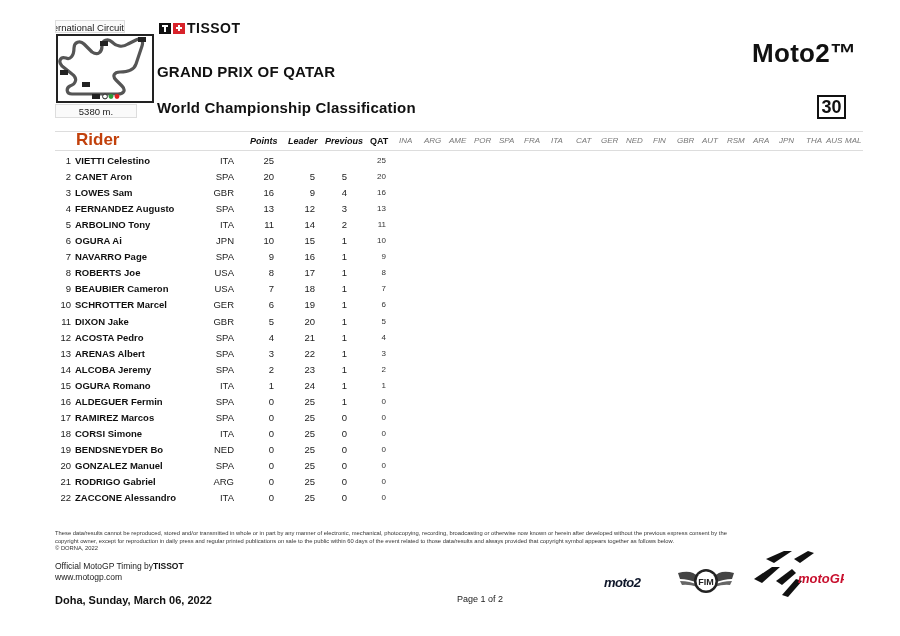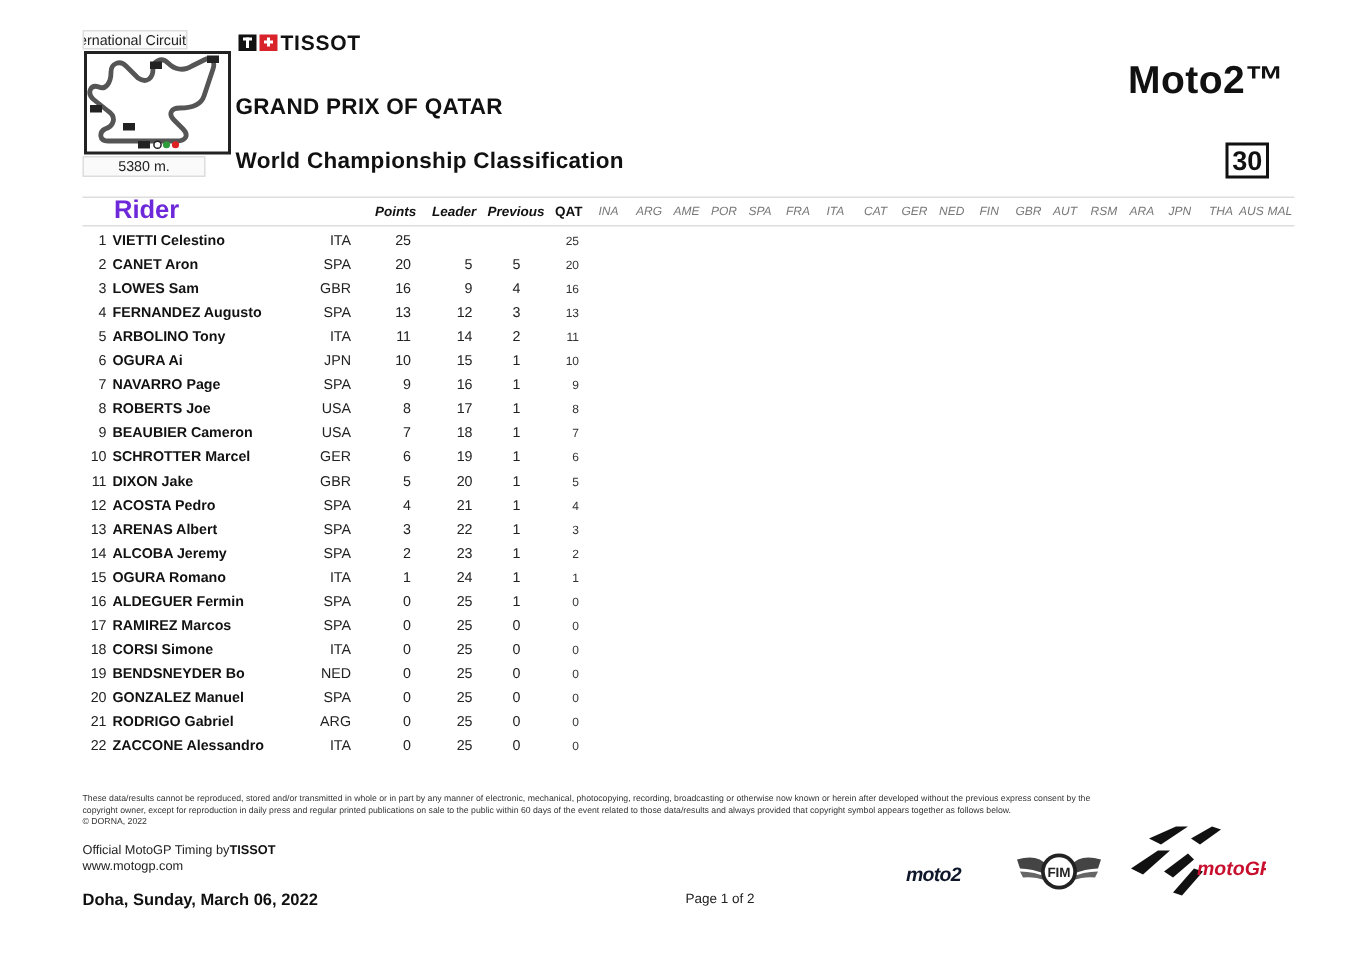--- a/index.html
+++ b/index.html
@@ -45,21 +45,21 @@
     .page-num-badge {
       left: 817px; top: 95px; width: 29px; height: 24px;
       border: 2px solid #111; font-size: 18px; font-weight: bold;
       text-align: center; line-height: 20px;
     }
 
     
     .header-rule-top { left: 55px; top: 131px; width: 808px; height: 1px; background: #ddd; }
     .header-rule-bot { left: 55px; top: 150px; width: 808px; height: 1px; background: #ddd; }
     .hdr { top: 134px; font-size: 8px; font-style: italic; color: #777; line-height: 14px; }
-    .hdr-rider { left: 76px; top: 131px; font-size: 17px; font-weight: bold; font-style: normal; color: #6d28d9; line-height: 18px; }
+    .hdr-rider { left: 76px; top: 131px; font-size: 17px; font-weight: bold; font-style: normal; color: #c2410c; line-height: 18px; }
     .hdr-bold { font-weight: bold; color: #111; font-size: 9px; }
     .hdr-qat { font-style: normal; font-weight: bold; color: #111; font-size: 9px; }
 
     
     .row { position: absolute; left: 0; width: 900px; height: 16px; font-size: 9.5px; line-height: 16px; }
     .row span { position: absolute; }
     .c-pos { left: 55px; width: 16px; text-align: right; color: #222; }
     .c-name { left: 75px; font-weight: bold; color: #111; white-space: nowrap; }
     .c-nat { left: 208px; width: 26px; text-align: right; color: #222; }
     .c-pts { left: 258px; width: 16px; text-align: right; color: #222; }

